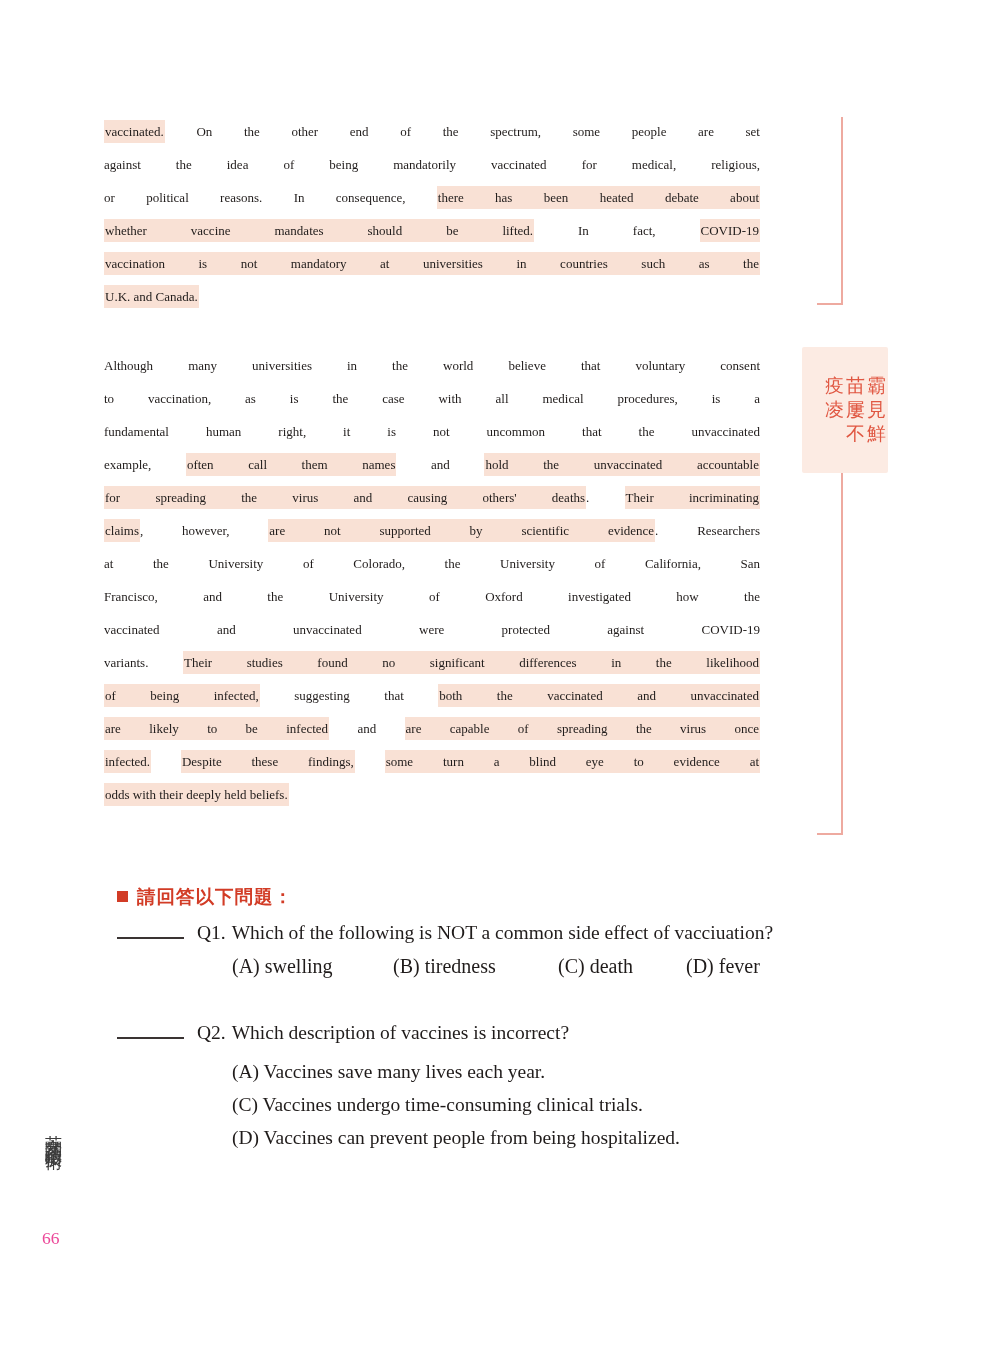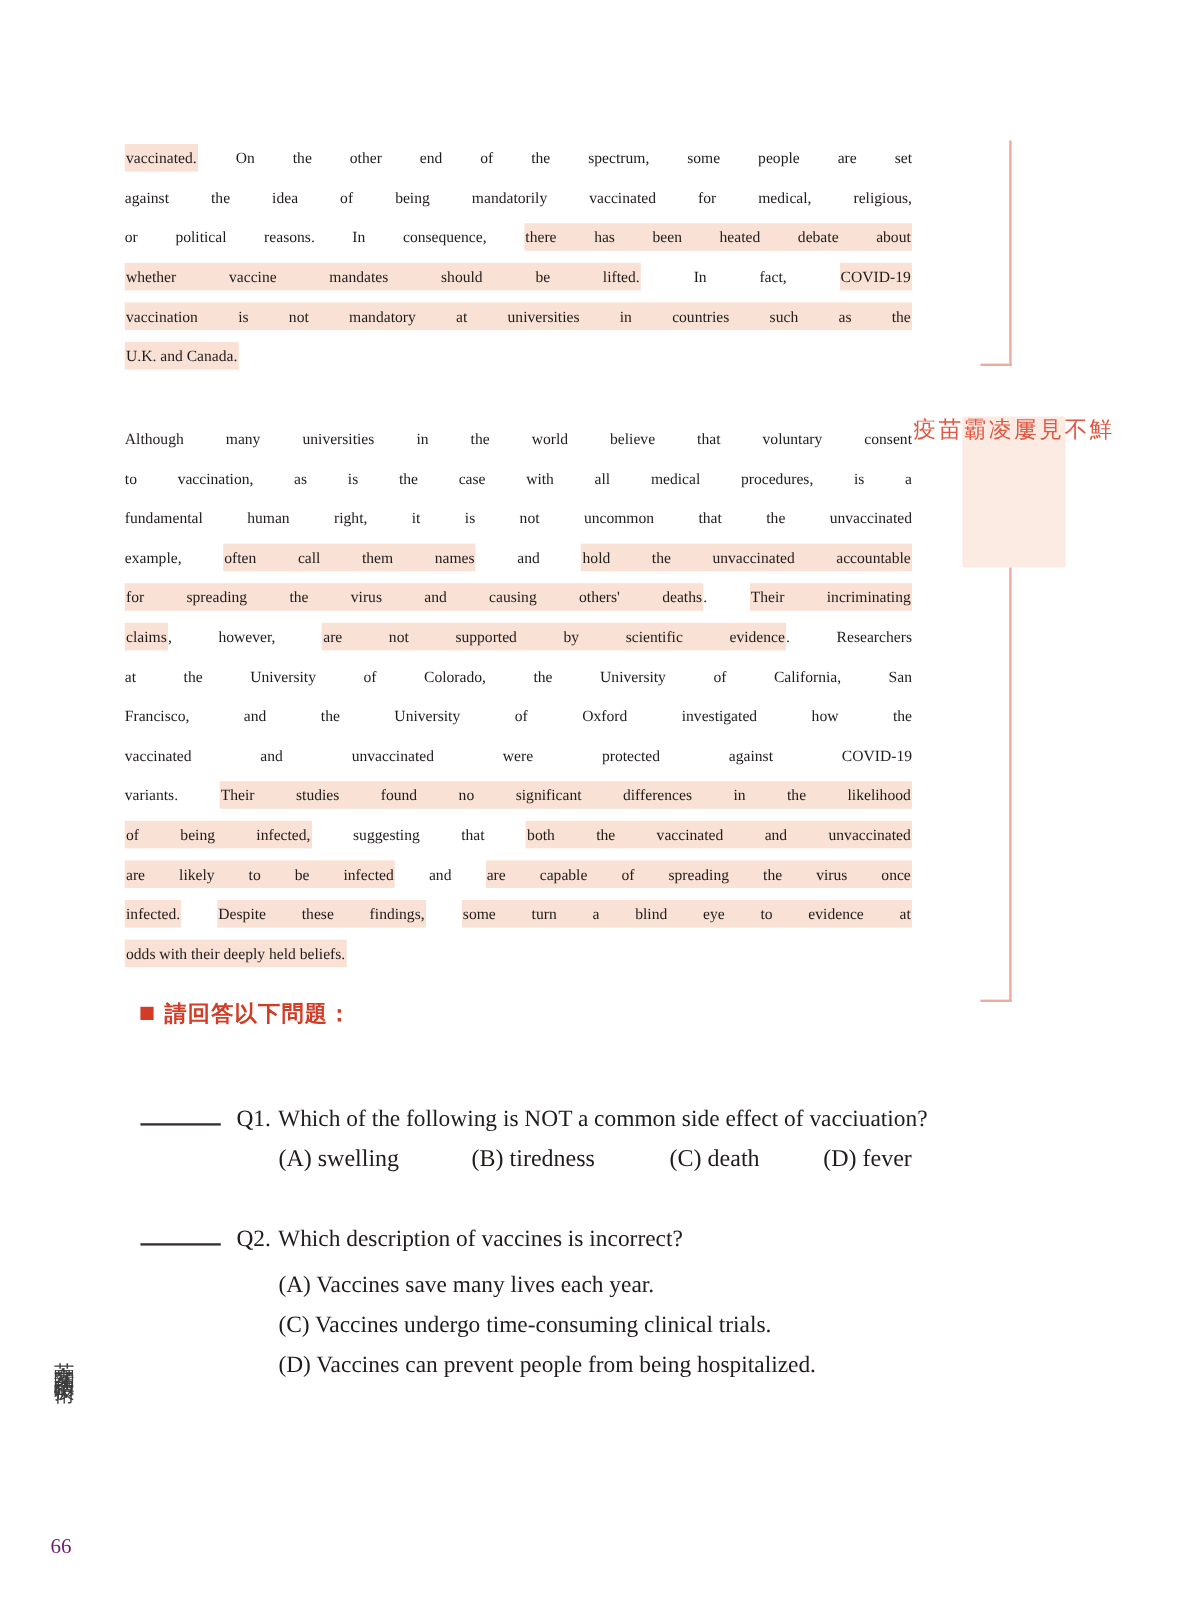--- a/index.html
+++ b/index.html
@@ -53,37 +53,38 @@
   .bracket-bottom { left: 817px; top: 473px; height: 362px; }
   .annotation-box {
     position: absolute;
     left: 802px;
     top: 347px;
     width: 86px;
     height: 126px;
     background: var(--annotation-bg);
     border-radius: 2px;
     display: flex;
+    flex-direction: column;
     justify-content: center;
-    align-items: flex-start;
+    align-items: flex-end;
   }
   .annotation-box div {
     font-family: "Liberation Sans", sans-serif;
     color: var(--annotation-text);
     font-size: 19px;
     line-height: 24px;
     letter-spacing: 2px;
     text-align: center;
     white-space: nowrap;
   }
   
   .q-heading {
     position: absolute;
     left: 117px;
-    top: 832px;
+    top: 884px;
     display: flex;
     align-items: center;
     font-family: "Liberation Sans", sans-serif;
     font-weight: bold;
     font-size: 18.5px;
     color: var(--heading-red);
     letter-spacing: 1px;
   }
   .sq-bullet {
     width: 11px;
@@ -134,23 +135,23 @@
     writing-mode: vertical-rl;
     text-orientation: upright;
     font-size: 17px;
     letter-spacing: 3px;
     color: #3b3b3b;
     height: 160px;
   }
   .page-number {
     position: absolute;
     left: 42px;
-    top: 1278px;
+    top: 1228px;
     font-size: 17.5px;
-    color: #701a75;
+    color: #ec4899;
   }
 </style>
 </head>
 <body>
 
 <div class="page">
 
   <div class="para para1">
       <div class="line"><span class="hl">vaccinated.</span><span> On the other end of the spectrum, some people are set</span></div>
       <div class="line"><span>against the idea of being mandatorily vaccinated for medical, religious,</span></div>

